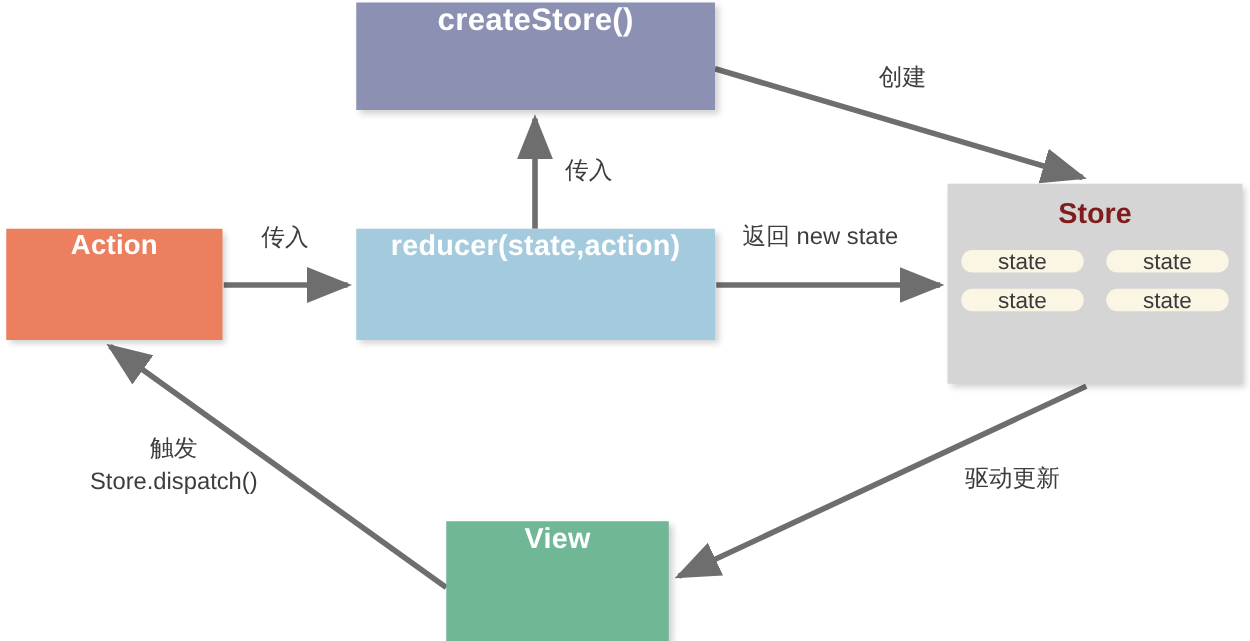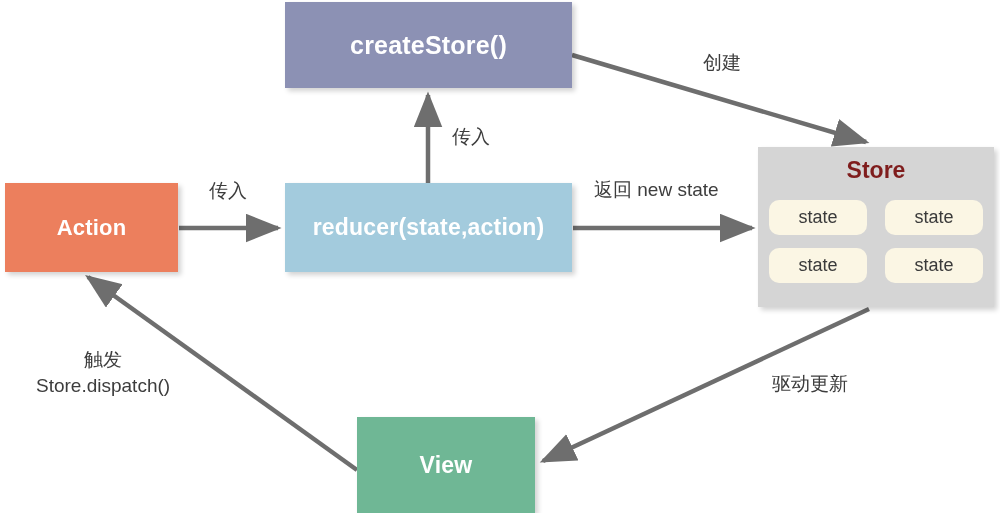--- a/index.html
+++ b/index.html
@@ -21,21 +21,20 @@
     position: absolute;
     left: 0;
     top: 0;
     width: 1000px;
     height: 513px;
   }
   .node {
     position: absolute;
     box-sizing: border-box;
     display: flex;
-    align-items: center;
     justify-content: center;
     box-shadow: 3px 3px 5px rgba(0,0,0,0.18);
   }
   .node-label {
     color: #ffffff;
     font-weight: bold;
     letter-spacing: 0.2px;
     white-space: nowrap;
   }
 
@@ -103,40 +102,40 @@
     position: absolute;
     left: 11px;
     top: 53px;
     width: 214px;
     display: flex;
     flex-wrap: wrap;
     gap: 13px 18px;
   }
   .state-chip {
     width: 98px;
-    height: 35px;
+    height: 18px;
     background: #fbf6e4;
     display: flex;
     align-items: center;
     justify-content: center;
     font-size: 18px;
     color: #3a3a3a;
     border-radius: 10px;
   }
 
   
   .edge-label {
     position: absolute;
     color: #3d3d3d;
     font-size: 19px;
     white-space: nowrap;
     line-height: 1.35;
     text-align: right;
   }
-  .edge-label.multiline { text-align: center; }
+  .edge-label.multiline { text-align: center; margin-left: 36px; }
 
   #label-chuanru-top   { left: 452px; top: 124px; }
   #label-chuangjian    { left: 703px; top: 50px; }
   #label-chuanru-left  { left: 209px; top: 178px; }
   #label-return-new    { left: 594px; top: 177px; }
   #label-qudong        { left: 772px; top: 371px; }
   #label-chufa         { left: 36px;  top: 347px; }
 </style>
 </head>
 <body>

